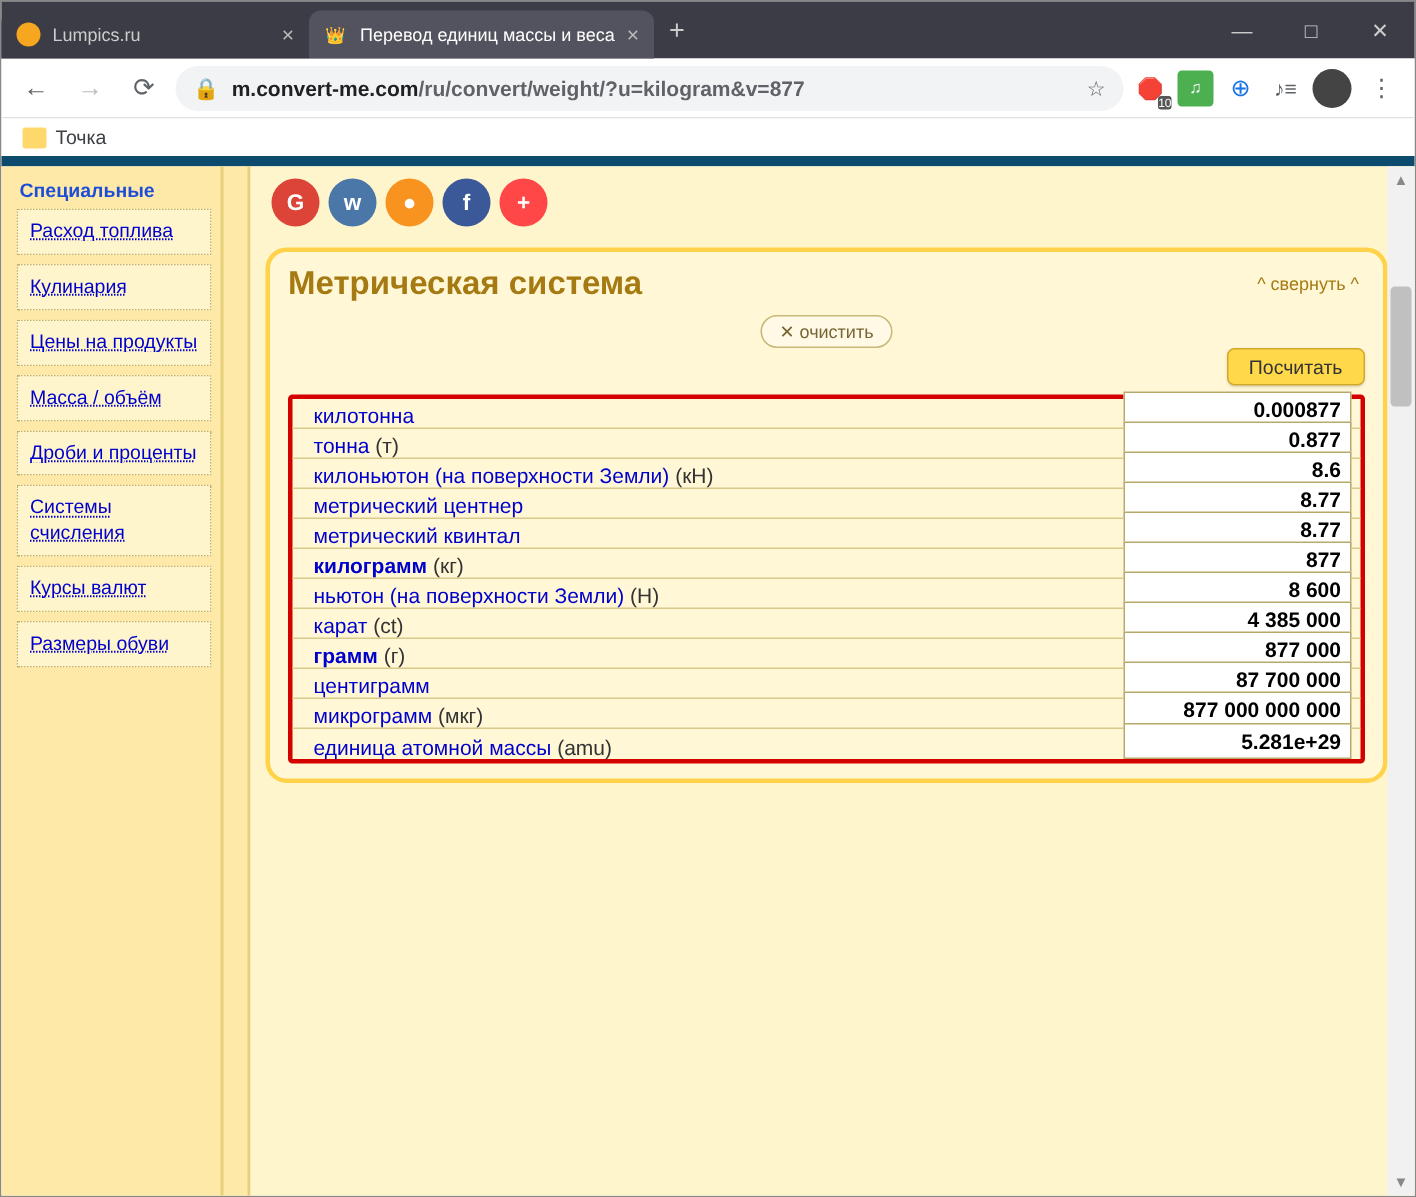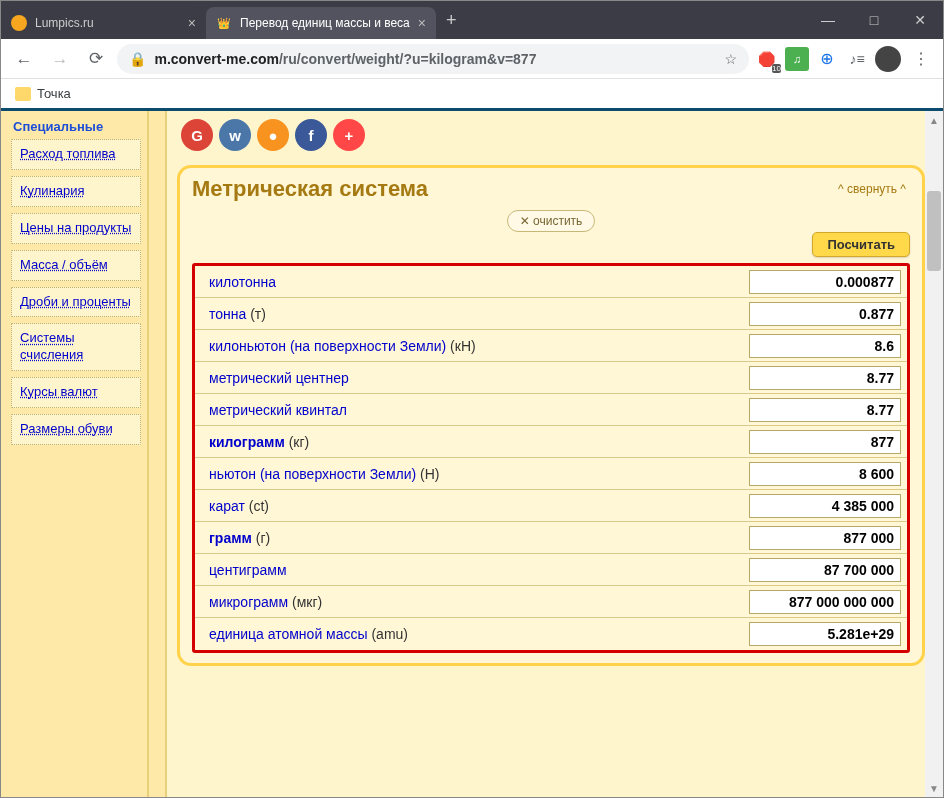--- a/index.html
+++ b/index.html
@@ -25,21 +25,21 @@
 .addrbar { flex:1; height:30px; background:#f1f3f4; border-radius:15px; display:flex; align-items:center; padding:0 12px; gap:8px; color:#5f6368; font-size:14px;}
 .addrbar .url { color:#202124; flex:1; white-space:nowrap; overflow:hidden;font-weight:bold;}
 .ext-icon { width:24px; height:24px; display:flex; align-items:center; justify-content:center; font-size:14px; cursor:pointer; border-radius:4px;}
 .ext-ab{ background:#fff; position:relative;}
 .ext-ab-badge{ position:absolute; bottom:-2px; right:-2px; background:#555; color:#fff; font-size:8px; padding:0 0; border-radius:2px;}
 .ext-green{ background:#4cb050; color:#fff; border-radius:3px; font-size:11px;}
 .ext-globe{ color:#1a73e8; font-size:16px;}
 .avatar{width:26px;height:26px;border-radius:50%;background:#444;}
 .menudots{color:#5f6368;font-size:16px;padding:0 6px;cursor:pointer;}
 
-.bookmarks { height:32px; background:#fff; display:flex; align-items:center; padding:0 14px; gap:6px; border-bottom:3px solid #0c4a6e; font-size:13px; color:#3c4043;}
+.bookmarks { height:32px; background:#fff; display:flex; align-items:center; padding:0 14px; gap:6px; border-bottom:7px solid #0c4a6e; font-size:13px; color:#3c4043;}
 .bm-folder{width:16px;height:14px;background:#ffd86b;border-radius:2px;display:inline-block;}
 
 
 .page { display:flex; height: calc(798px - 38px - 40px - 32px - 2px); background:#fff5cc; position:relative;}
 .sidebar { width: 146px; background:#ffe9a8; padding: 4px 0 0 4px; font-size:13px; overflow:hidden;}
 .sidebar .navgroup { padding: 4px 8px 2px 8px; font-weight:bold; color:#1d4ed8; font-size:13px;}
 .sidebar a { display:block; color:#0000cc; text-decoration:underline dotted; padding:6px 8px; line-height:1.3; border-bottom:1px dotted #c0b070; }
 .sidebar .navbox {background:#fff5cc; border:1px dotted #c0b070; margin:3px 6px 6px 6px; border-radius:1px;}
 .sidebar .navbox a{border:none;}
 
@@ -53,24 +53,24 @@
 .s-vk{background:#4a76a8;}
 .s-ok{background:#f7931e;}
 .s-fb{background:#3b5998;}
 .s-plus{background:#ff4747;}
 
 .panel{ border:3px solid #ffd24a; background:#fff7d6; border-radius:14px; padding:8px 12px 10px 12px; position:relative; }
 .panel h2{ color:#a67a12; font-size:22px; font-weight:bold; margin-bottom:2px;}
 .collapse-link{ position:absolute; top:14px; right:16px; font-size:12px; color:#a67a12; cursor:pointer;}
 .actions{ display:flex; margin:8px 0 6px 0; align-items:center;flex-direction:column;}
 .clearbtn{ border:1px solid #c8b878; background:#fff9e6; color:#776633; border-radius:14px; padding:3px 12px; font-size:12px; cursor:pointer;}
-.calcbtn{ margin-left:auto; background:#ffd94a; border:1px solid #d4a82a; color:#333; padding:4px 14px; border-radius:5px; font-size:13px; font-weight:bold; cursor:pointer; box-shadow:0 1px 2px rgba(0,0,0,.15);text-align:right;}
+.calcbtn{ margin-left:auto; background:#ffd94a; border:1px solid #d4a82a; color:#333; padding:4px 14px; border-radius:5px; font-size:13px; font-weight:normal; cursor:pointer; box-shadow:0 1px 2px rgba(0,0,0,.15);text-align:right;}
 
 .table-wrap{ border:3px solid #d40000; border-radius:3px; background:#fff7d6; }
-.row{ display:flex; border-bottom:1px solid #d9c98a; align-items:center; height:32px;}
+.row{ display:flex; border-bottom:1px solid #d9c98a; align-items:flex-end; height:20px;}
 .row:last-child{border-bottom:none;}
 .row .label{ flex:1; padding-left:14px; font-size:14px; color:#0000cc;}
 .row .label a{color:#0000cc; text-decoration:none;}
 .row .label .abbr{color:#333;}
 .row .label.bold a{font-weight:bold; color:#0000cc;}
 .row .label.bold .abbr{font-weight:normal;}
 .row .val{ width:152px; margin-right:6px;}
 .row .val input{ width:100%; height:24px; border:1px solid #b8a968; background:#ffffff; padding:0 6px; text-align:right; font-size:14px; font-weight:bold; color:#000;}
 
 .rscroll{ position:absolute; right:0; top:0; bottom:0; width:18px; background:#f1f1f1;}

